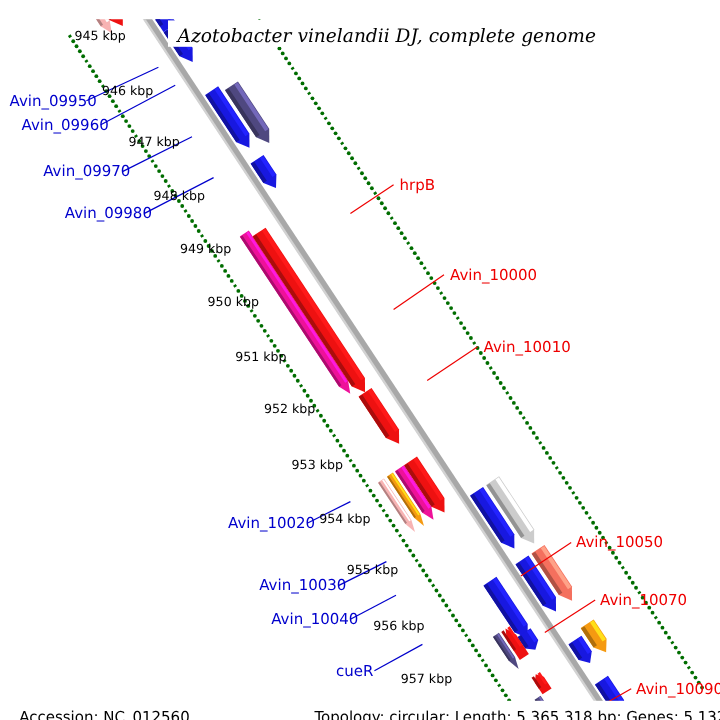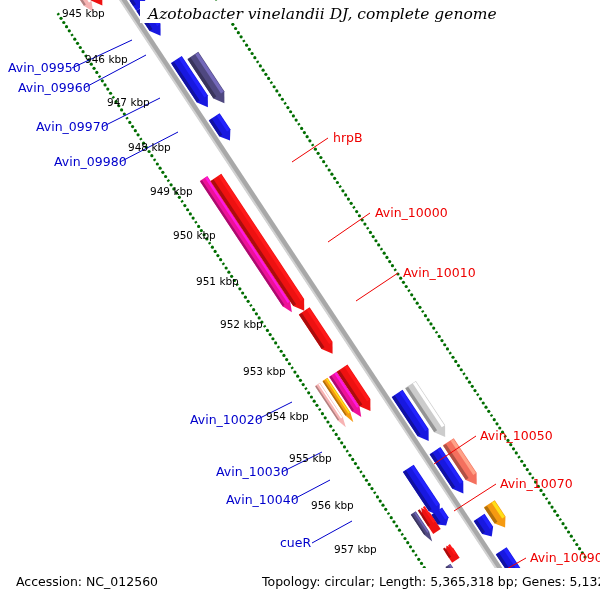--- a/index.html
+++ b/index.html
@@ -3,21 +3,21 @@
 <meta charset="utf-8">
 <style>
   html,body{margin:0;padding:0;}
   body{
     width:600px;height:600px;
     background:#ffffff;
     font-family:"DejaVu Sans", sans-serif;
     overflow:hidden;
     position:relative;
   }
-  #stage{position:absolute;left:0;top:0;width:600px;height:518px;}
+  #stage{position:absolute;left:0;top:16px;width:600px;height:518px;}
   svg{position:absolute;left:0;top:0;width:600px;height:600px;display:block;}
 
   .title-text{
     font-family:"DejaVu Serif", serif;
     font-style:italic;
     font-size:15.5px;
     fill:#000000;
   }
   .tick-label{
     font-family:"DejaVu Sans", sans-serif;

